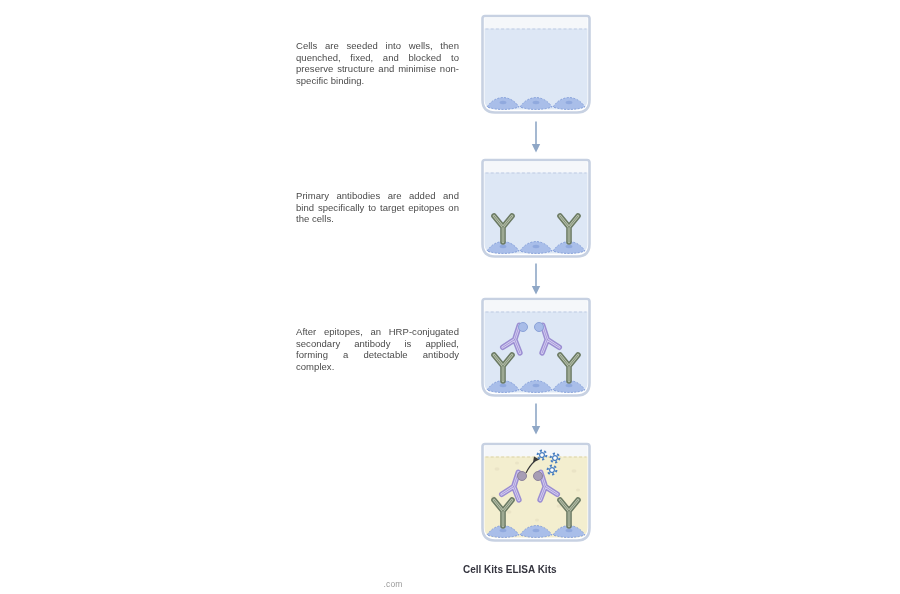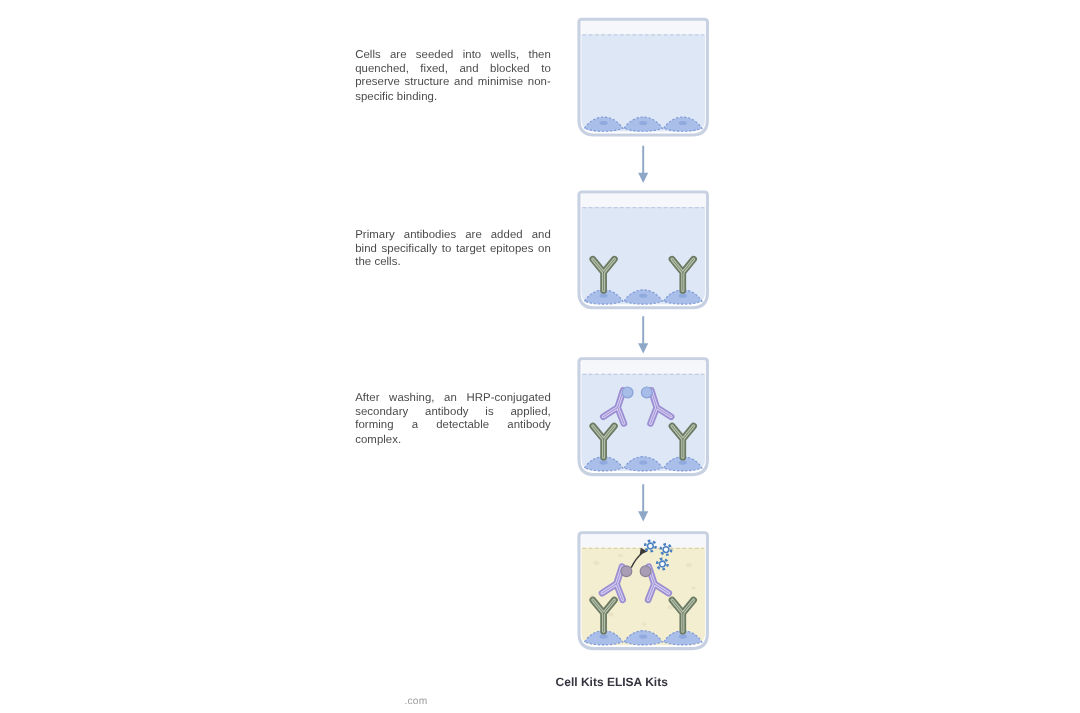--- a/index.html
+++ b/index.html
@@ -42,32 +42,32 @@
   .gear-ring{fill:none;stroke:var(--tmb-blue);stroke-width:2;stroke-dasharray:2.2 2.3;}
   .gear-core{fill:#fdfdfd;stroke:var(--tmb-blue);stroke-width:1.3;}
   .speck{fill:#eae4c6;}
   .rxn-arrow{fill:none;stroke:#3a3a3a;stroke-width:1.2;}
   .rxn-head{fill:#3a3a3a;}
   .fa-line{stroke:var(--flow-arrow);stroke-width:1.6;}
   .fa-head{fill:var(--flow-arrow);}
 
   .brand{position:absolute;left:337px;top:554px;width:113px;font-weight:700;font-size:24px;
          letter-spacing:-1.1px;color:var(--brand-blue);}
-  .brand-tld{position:absolute;left:337px;top:579px;width:112px;text-align:left;font-size:8.5px;
+  .brand-tld{position:absolute;left:337px;top:579px;width:112px;text-align:center;font-size:8.5px;
          color:var(--brand-gray);letter-spacing:.2px;}
   .product{position:absolute;left:463px;top:564px;font-size:10px;font-weight:700;color:var(--product-text);}
 </style>
 </head>
 <body>
 
 <div class="canvas">
 
   <p class="step-desc desc-1">Cells are seeded into wells, then quenched, fixed, and blocked to preserve structure and minimise non-specific binding.</p>
   <p class="step-desc desc-2">Primary antibodies are added and bind specifically to target epitopes on the cells.</p>
-  <p class="step-desc desc-3">After washing, an HRP-conjugated secondary antibody is applied, forming a detectable antibody complex.</p>
+  <p class="step-desc desc-3">After epitopes, an HRP-conjugated secondary antibody is applied, forming a detectable antibody complex.</p>
 
   <svg class="well well-1" viewBox="0 0 114 102">
     <defs>
       <path id="ab" d="M0,27 L0,12 M0,12 L-9,1 M0,12 L9,1" fill="none"></path>
       <g id="cellg">
         <path class="cell" d="M-16,2 Q-10,-7 0,-7.5 Q10,-7 16,2 Q8,4.6 0,4.4 Q-8,4.6 -16,2 Z"></path>
         <ellipse class="cell-nucleus" cx="0" cy="-2.5" rx="3.4" ry="1.7"></ellipse>
       </g>
     </defs>
     <path class="well-outline" d="M6,2 L108,2 Q110.5,2 110.5,4.5 L110.5,86 Q110.5,98.5 98,98.5 L16,98.5 Q3.5,98.5 3.5,86 L3.5,4.5 Q3.5,2 6,2 Z"></path>

